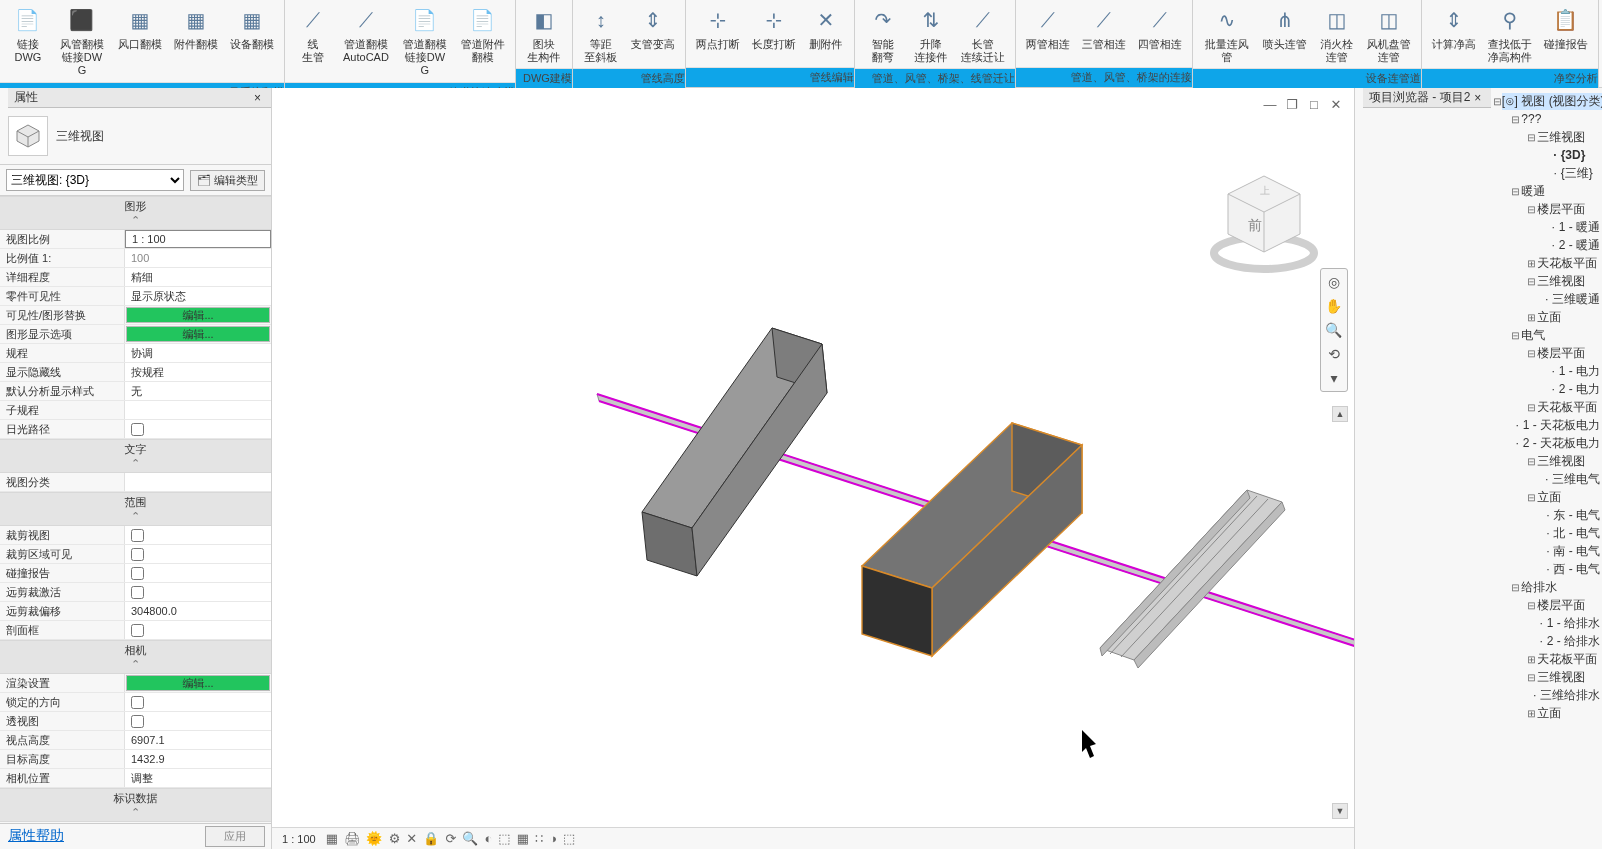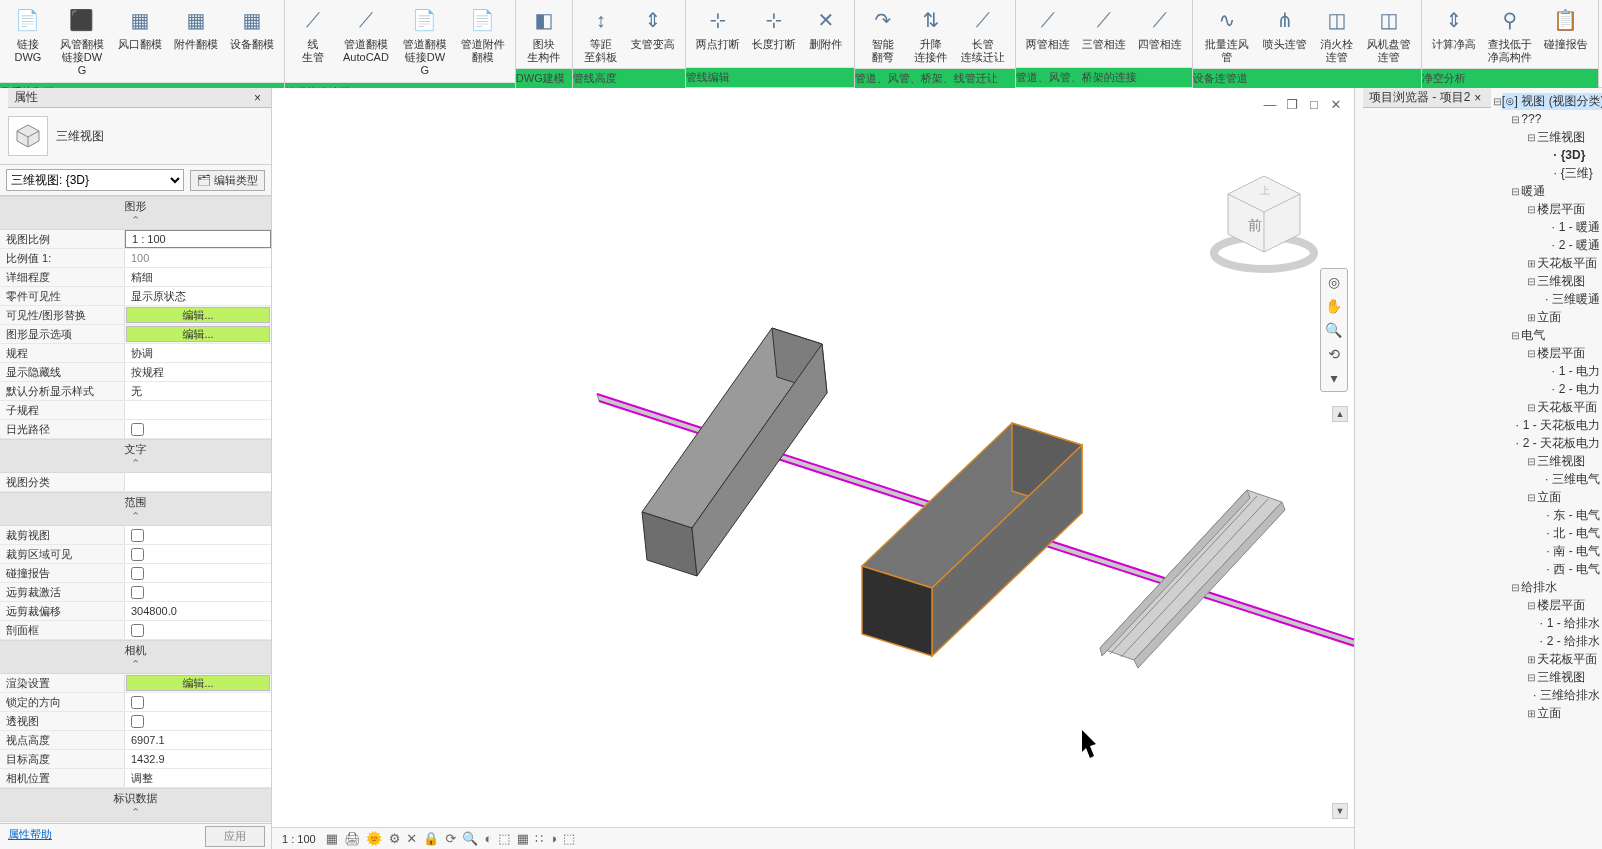--- a/index.html
+++ b/index.html
@@ -5,21 +5,21 @@
 * { box-sizing: border-box; margin: 0; padding: 0; font-family: "Microsoft YaHei", "Segoe UI", sans-serif; }
 body { width: 1602px; height: 849px; overflow: hidden; background: #fff; font-size: 12px; color: #333; }
 
 
 .ribbon { height: 88px; background: #f7f7f7; border-bottom: 1px solid #d0d0d0; display: flex; }
 .ribbon-group { border-right: 1px solid #d0d0d0; display: flex; flex-direction: column; }
 .ribbon-buttons { flex: 1; display: flex; align-items: flex-start; padding: 2px 4px; }
 .ribbon-btn { display: flex; flex-direction: column; align-items: center; justify-content: flex-start; padding: 2px 6px; cursor: pointer; min-width: 48px; max-width: 60px; }
 .ribbon-icon { width: 32px; height: 32px; display: flex; align-items: center; justify-content: center; font-size: 20px; color: #5a7a9a; }
 .ribbon-label { font-size: 11px; text-align: center; line-height: 1.2; margin-top: 2px; word-break: break-all; }
-.ribbon-group-title { font-size: 11px; text-align: left; padding: 2px 0; color: #444; background: #22c55e; border-top: 1px solid #e0e0e0; }
+.ribbon-group-title { font-size: 11px; text-align: right; padding: 2px 0; color: #444; background: #0ea5e9; border-top: 1px solid #e0e0e0; }
 
 
 .main { display: flex; height: 761px; }
 .left-panel { width: 272px; background: #f7f7f7; border-right: 1px solid #d0d0d0; display: flex; flex-direction: column; }
 .center { flex: 1; position: relative; background: #fff; }
 .right-panel { width: 248px; background: #f7f7f7; border-left: 1px solid #d0d0d0; display: flex; flex-direction: row; }
 
 
 .panel-header { height: 20px; background: #e8e8e8; border-bottom: 1px solid #c0c0c0; display: flex; align-items: center; padding: 0 6px; font-weight: normal; margin-left: 8px; }
 .panel-header .close-x { margin-left: auto; cursor: pointer; padding: 0 4px; }
@@ -31,24 +31,24 @@
 .prop-selector select { flex: 1; font-size: 12px; height: 22px; background:#fff; border:1px solid #aaa; }
 .edit-type-btn { font-size: 11px; padding: 2px 6px; background: #f0f0f0; border: 1px solid #aaa; cursor: pointer; display:flex; align-items:center; gap:3px; }
 .prop-body { flex: 1; overflow-y: auto; overflow-x:hidden; }
 .prop-group-h { background: #e4e4e4; padding: 2px 6px; font-size: 11px; display: flex; align-items: center; justify-content: space-between; border-top:1px solid #d8d8d8; border-bottom:1px solid #d8d8d8;flex-direction:column; }
 .prop-group-h .chev { color:#777; }
 .prop-row { display: flex; border-bottom: 1px solid #e8e8e8; height: 19px; align-items: stretch; }
 .prop-name { width: 125px; padding: 1px 6px; font-size: 11px; border-right: 1px solid #e0e0e0; display:flex; align-items:center; }
 .prop-val { flex: 1; padding: 1px 6px; font-size: 11px; display:flex; align-items:center; background:#fff; }
 .prop-val.grey { color:#888; }
 .prop-val input[type=checkbox]{ margin:0; }
-.prop-val.btn { justify-content:center; background:#bef264; border:1px solid #bbb; margin:1px; cursor:pointer; }
+.prop-val.btn { justify-content:center; background:#22c55e; border:1px solid #bbb; margin:1px; cursor:pointer; }
 .prop-val.boxed { border:1px solid #888; background:#fff; }
 .prop-footer { display:flex; border-top:1px solid #ccc; }
-.prop-footer a { flex:1; padding:3px 8px; font-size:11px; color:#0066cc; text-decoration:underline; cursor:pointer;font-family:Liberation Mono, monospace; }
+.prop-footer a { flex:1; padding:3px 8px; font-size:14px; color:#0066cc; text-decoration:underline; cursor:pointer;font-family:Liberation Mono, monospace; }
 .apply-btn { padding:2px 18px; font-size:11px; background:#f0f0f0; border:1px solid #aaa; margin:2px 6px; cursor:pointer; color:#888; }
 
 
 .viewport-controls { position:absolute; top:8px; right:10px; display:flex; gap:6px; align-items:center; }
 .vc-icon { width:16px; height:16px; cursor:pointer; color:#666; font-size:13px; display:flex; align-items:center; justify-content:center; }
 .viewcube-wrap { position:absolute; top:70px; right:30px; width:120px; height:120px; }
 .nav-bar { position:absolute; top:180px; right:6px; width:28px; background:#f7f7f7; border:1px solid #b5b5b5; border-radius:3px; padding:2px 0; display:flex; flex-direction:column; align-items:center; gap:2px; }
 .nav-bar div { width:22px; height:22px; display:flex; align-items:center; justify-content:center; cursor:pointer; font-size:14px; color:#555; border-radius:2px; }
 .scroll-up,.scroll-down { position:absolute; right:6px; width:16px; height:16px; background:#e8e8e8; border:1px solid #ccc; display:flex; align-items:center; justify-content:center; font-size:9px; color:#555; cursor:pointer; }
 .scroll-up { top:318px; } .scroll-down { bottom:30px; }

